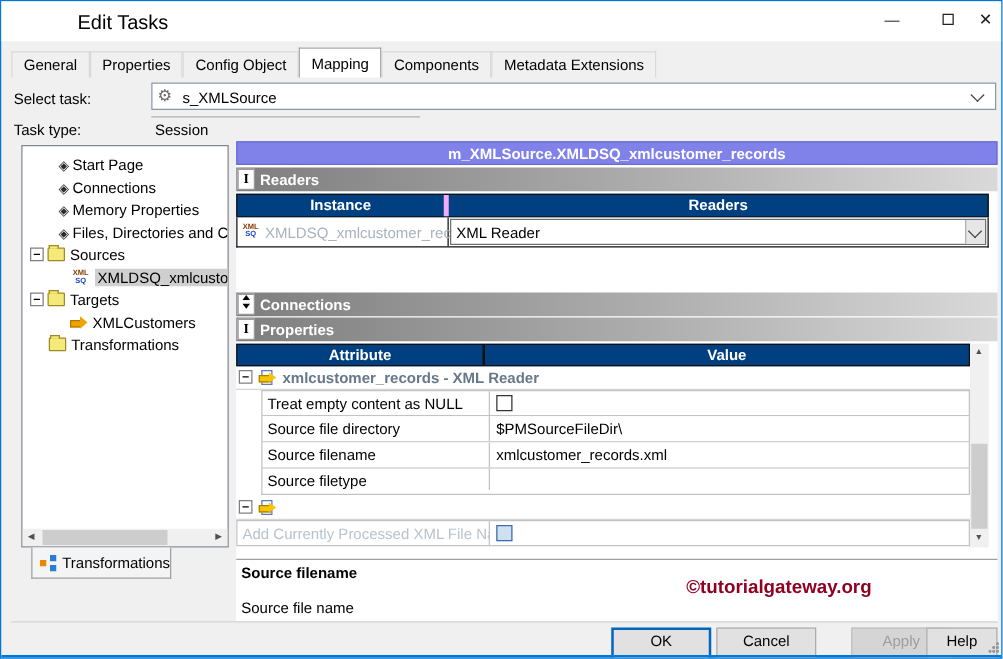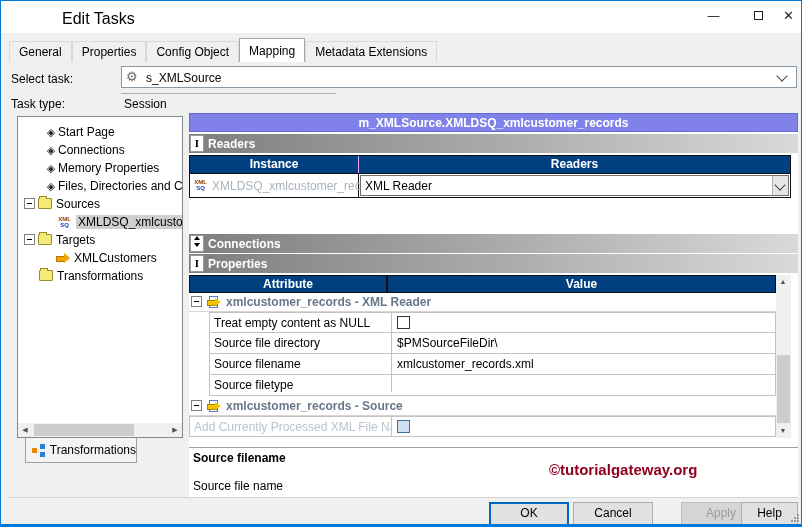--- a/index.html
+++ b/index.html
@@ -180,20 +180,21 @@
     <div class="abs win-btn btn-min"><span>—</span></div>
     <div class="abs win-btn btn-max"><span class="max-box"></span></div>
     <div class="abs win-btn btn-close"><span>✕</span></div>
   </div>
 
   <div class="abs tabstrip">
     <div class="tab">General</div>
     <div class="tab">Properties</div>
     <div class="tab">Config Object</div>
     <div class="tab active">Mapping</div>
+    <div class="tab">Components</div>
     <div class="tab">Metadata Extensions</div>
   </div>
 
   <div class="abs lbl" style="left:10px; top:71px;">Select task:</div>
   <div class="abs combo">
     <span class="combo-gear">⚙</span>
     <span class="combo-text">s_XMLSource</span>
     <span class="chev"></span>
   </div>
   <div class="abs lbl" style="left:10px; top:96px;">Task type:</div>
@@ -230,21 +231,21 @@
   <div class="abs panel">
 
     <div class="abs purple-hdr">m_XMLSource.XMLDSQ_xmlcustomer_records</div>
 
     <div class="abs sec-hdr" style="top:21px;">
       <span class="sec-btn">I</span>
       <span class="sec-title">Readers</span>
     </div>
 
     <div class="abs rtable-hdr">
-      <div class="cell" style="width:169px; border-right:1px solid #f0abfc;">Instance</div>
+      <div class="cell" style="width:169px; border-right:4px solid #f0abfc;">Instance</div>
       <div class="cell" style="flex:1;">Readers</div>
     </div>
     <div class="abs rrow">
       <div class="inst">
         <span class="xmlsq" style="position:absolute; left:2px; top:5px;">
             <span class="l1">XML</span>
             <span class="l2">SQ</span>
           </span>
         <span class="inst-name">XMLDSQ_xmlcustomer_records</span>
       </div>
@@ -284,21 +285,21 @@
     </div>
     <div class="abs prow" style="top:241px;">
       <div class="attr">Source filename</div>
       <div class="val">xmlcustomer_records.xml</div>
     </div>
     <div class="abs prow" style="top:262px;flex-direction:column;">
       <div class="attr">Source filetype</div>
       <div class="val">Direct</div>
     </div>
     <div class="abs group-row" style="top:284px;">
-      <span class="expander"></span><span class="goto-ic"><span class="page"></span><span class="arr"></span></span><span class="group-label">xmlcustomer_records - Source</span>
+      <span class="expander"></span><span class="goto-ic"><span class="page"></span><span class="arr"></span></span>
     </div>
     <div class="abs prow first" style="top:303px; left:0; width:587px;">
       <div class="attr disabled" style="width:202px;">Add Currently Processed XML File Name...</div>
       <div class="val"><span class="checkbox disabled"></span></div>
     </div>
 
     <div class="abs vscroll">
       <span class="scroll-arrow" style="left:0; top:0;">▲</span>
       <span class="vthumb"></span>
       <span class="scroll-arrow" style="left:0; bottom:0;">▼</span>

